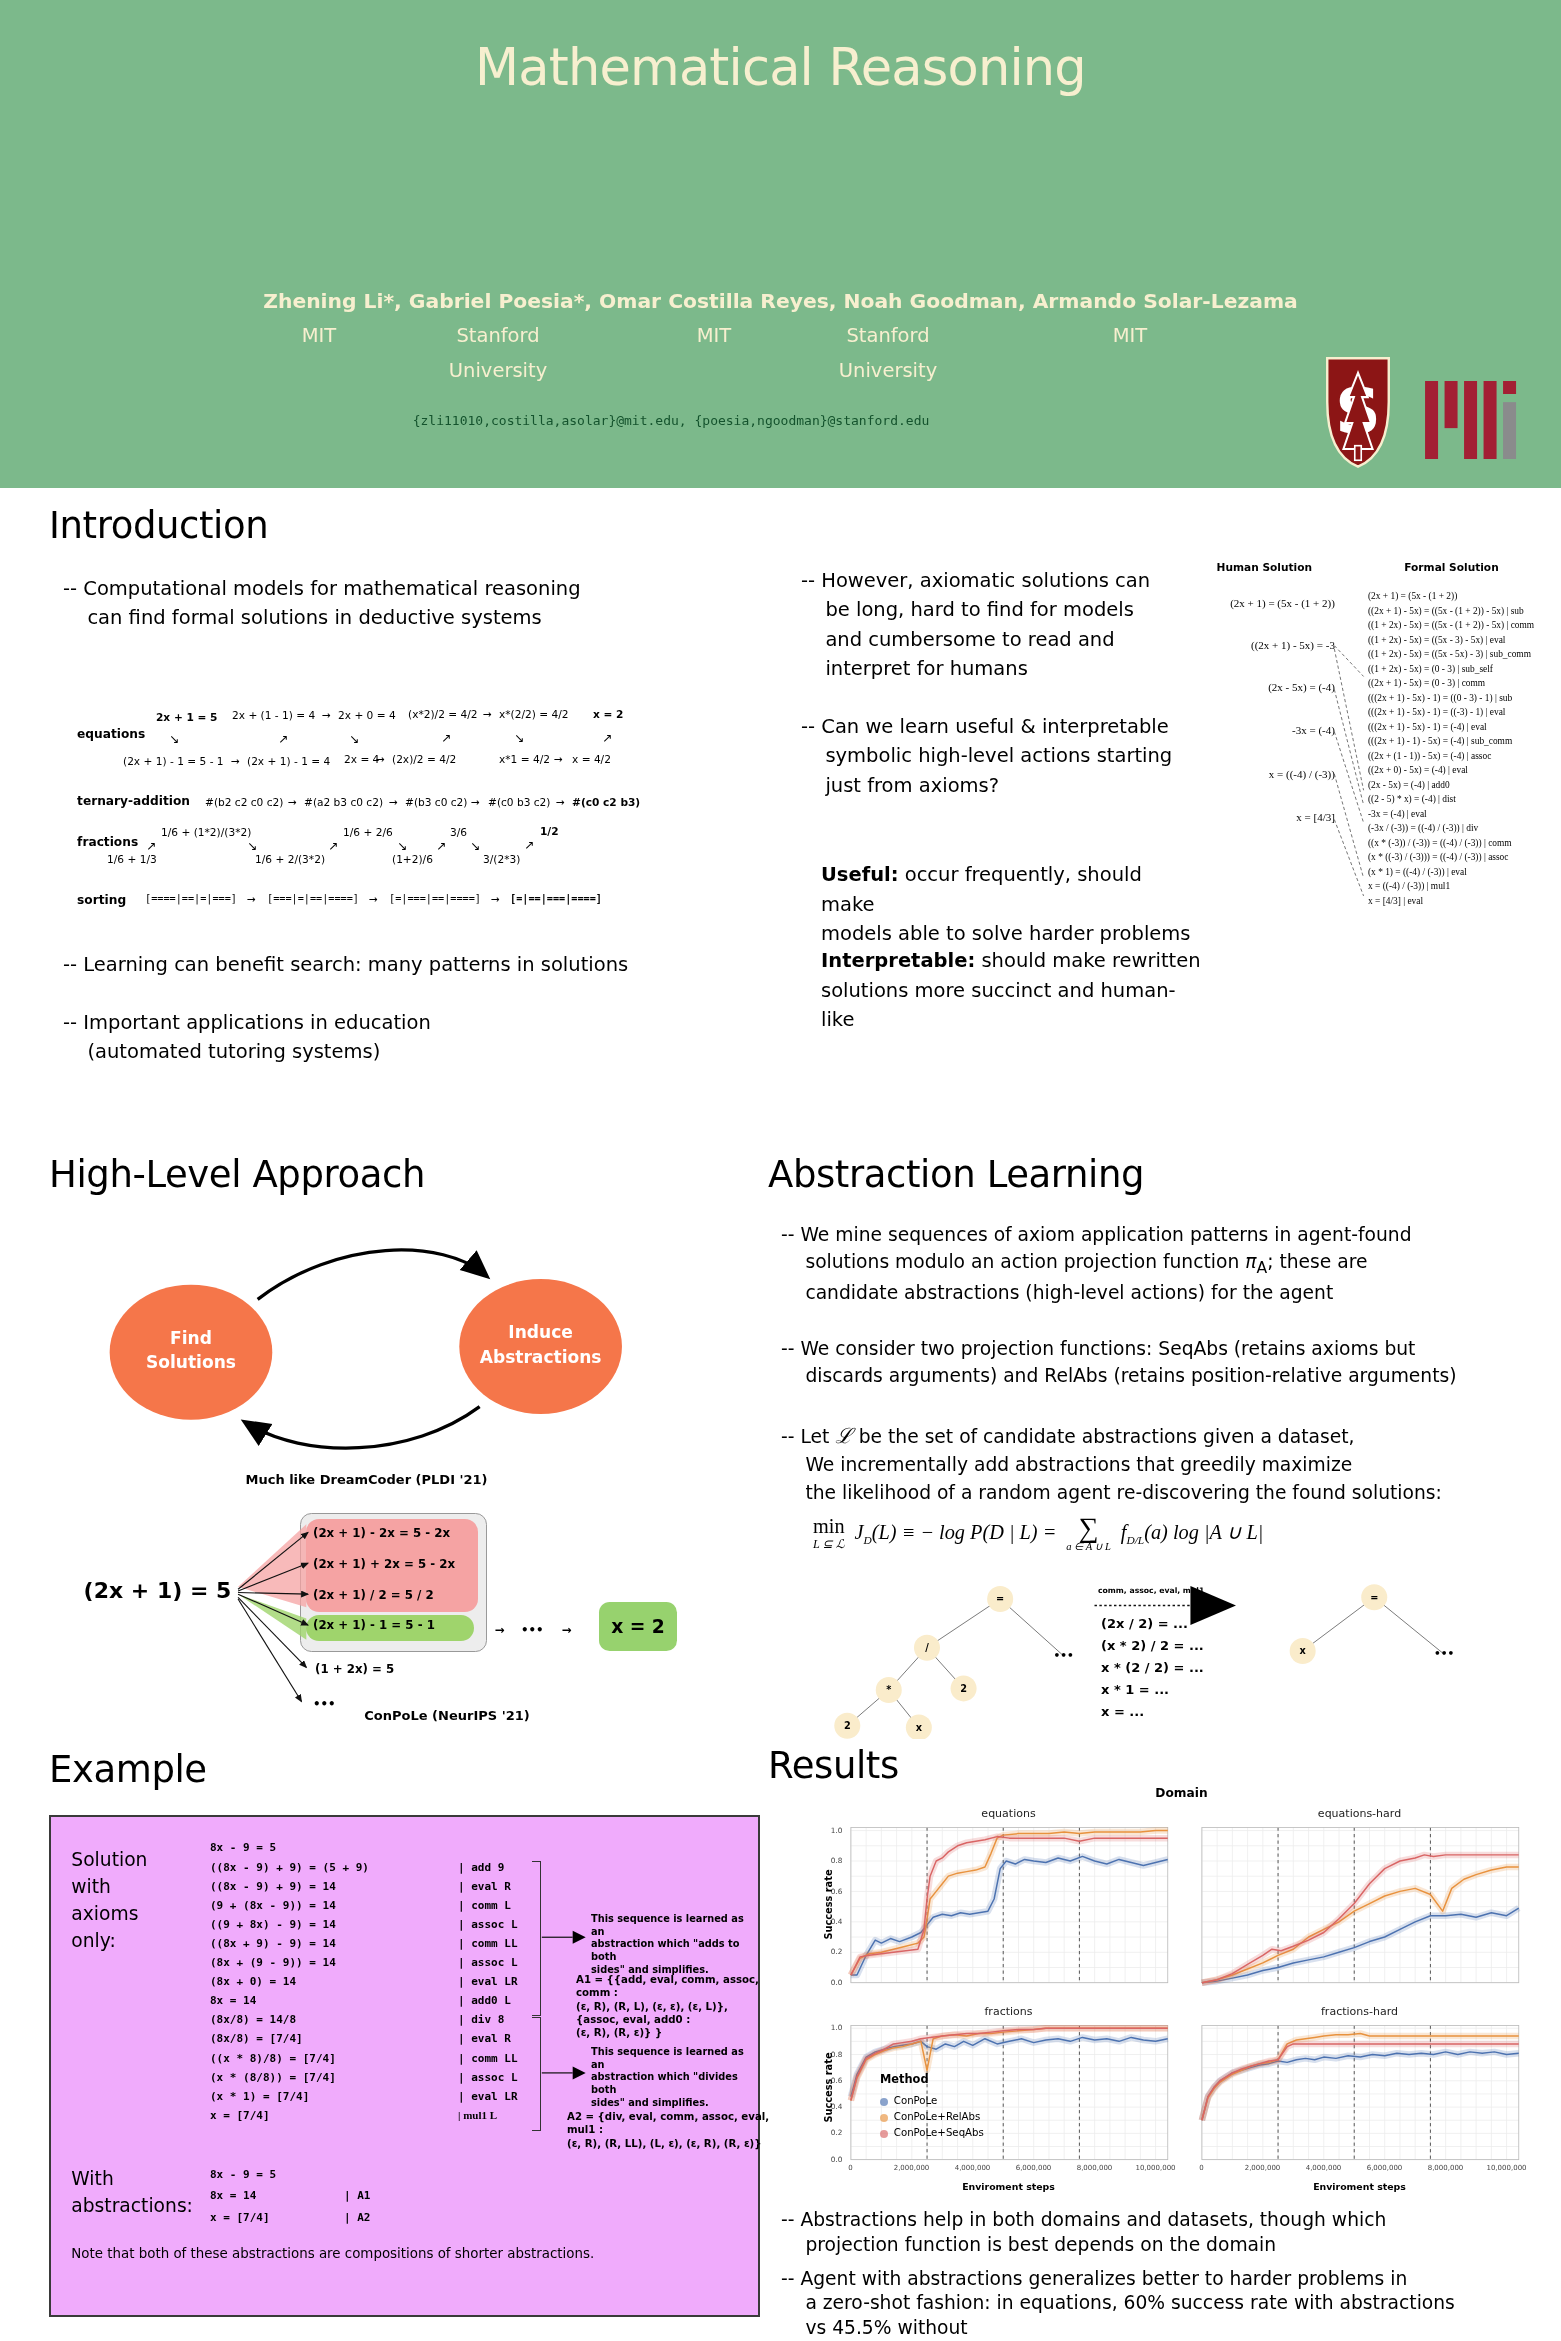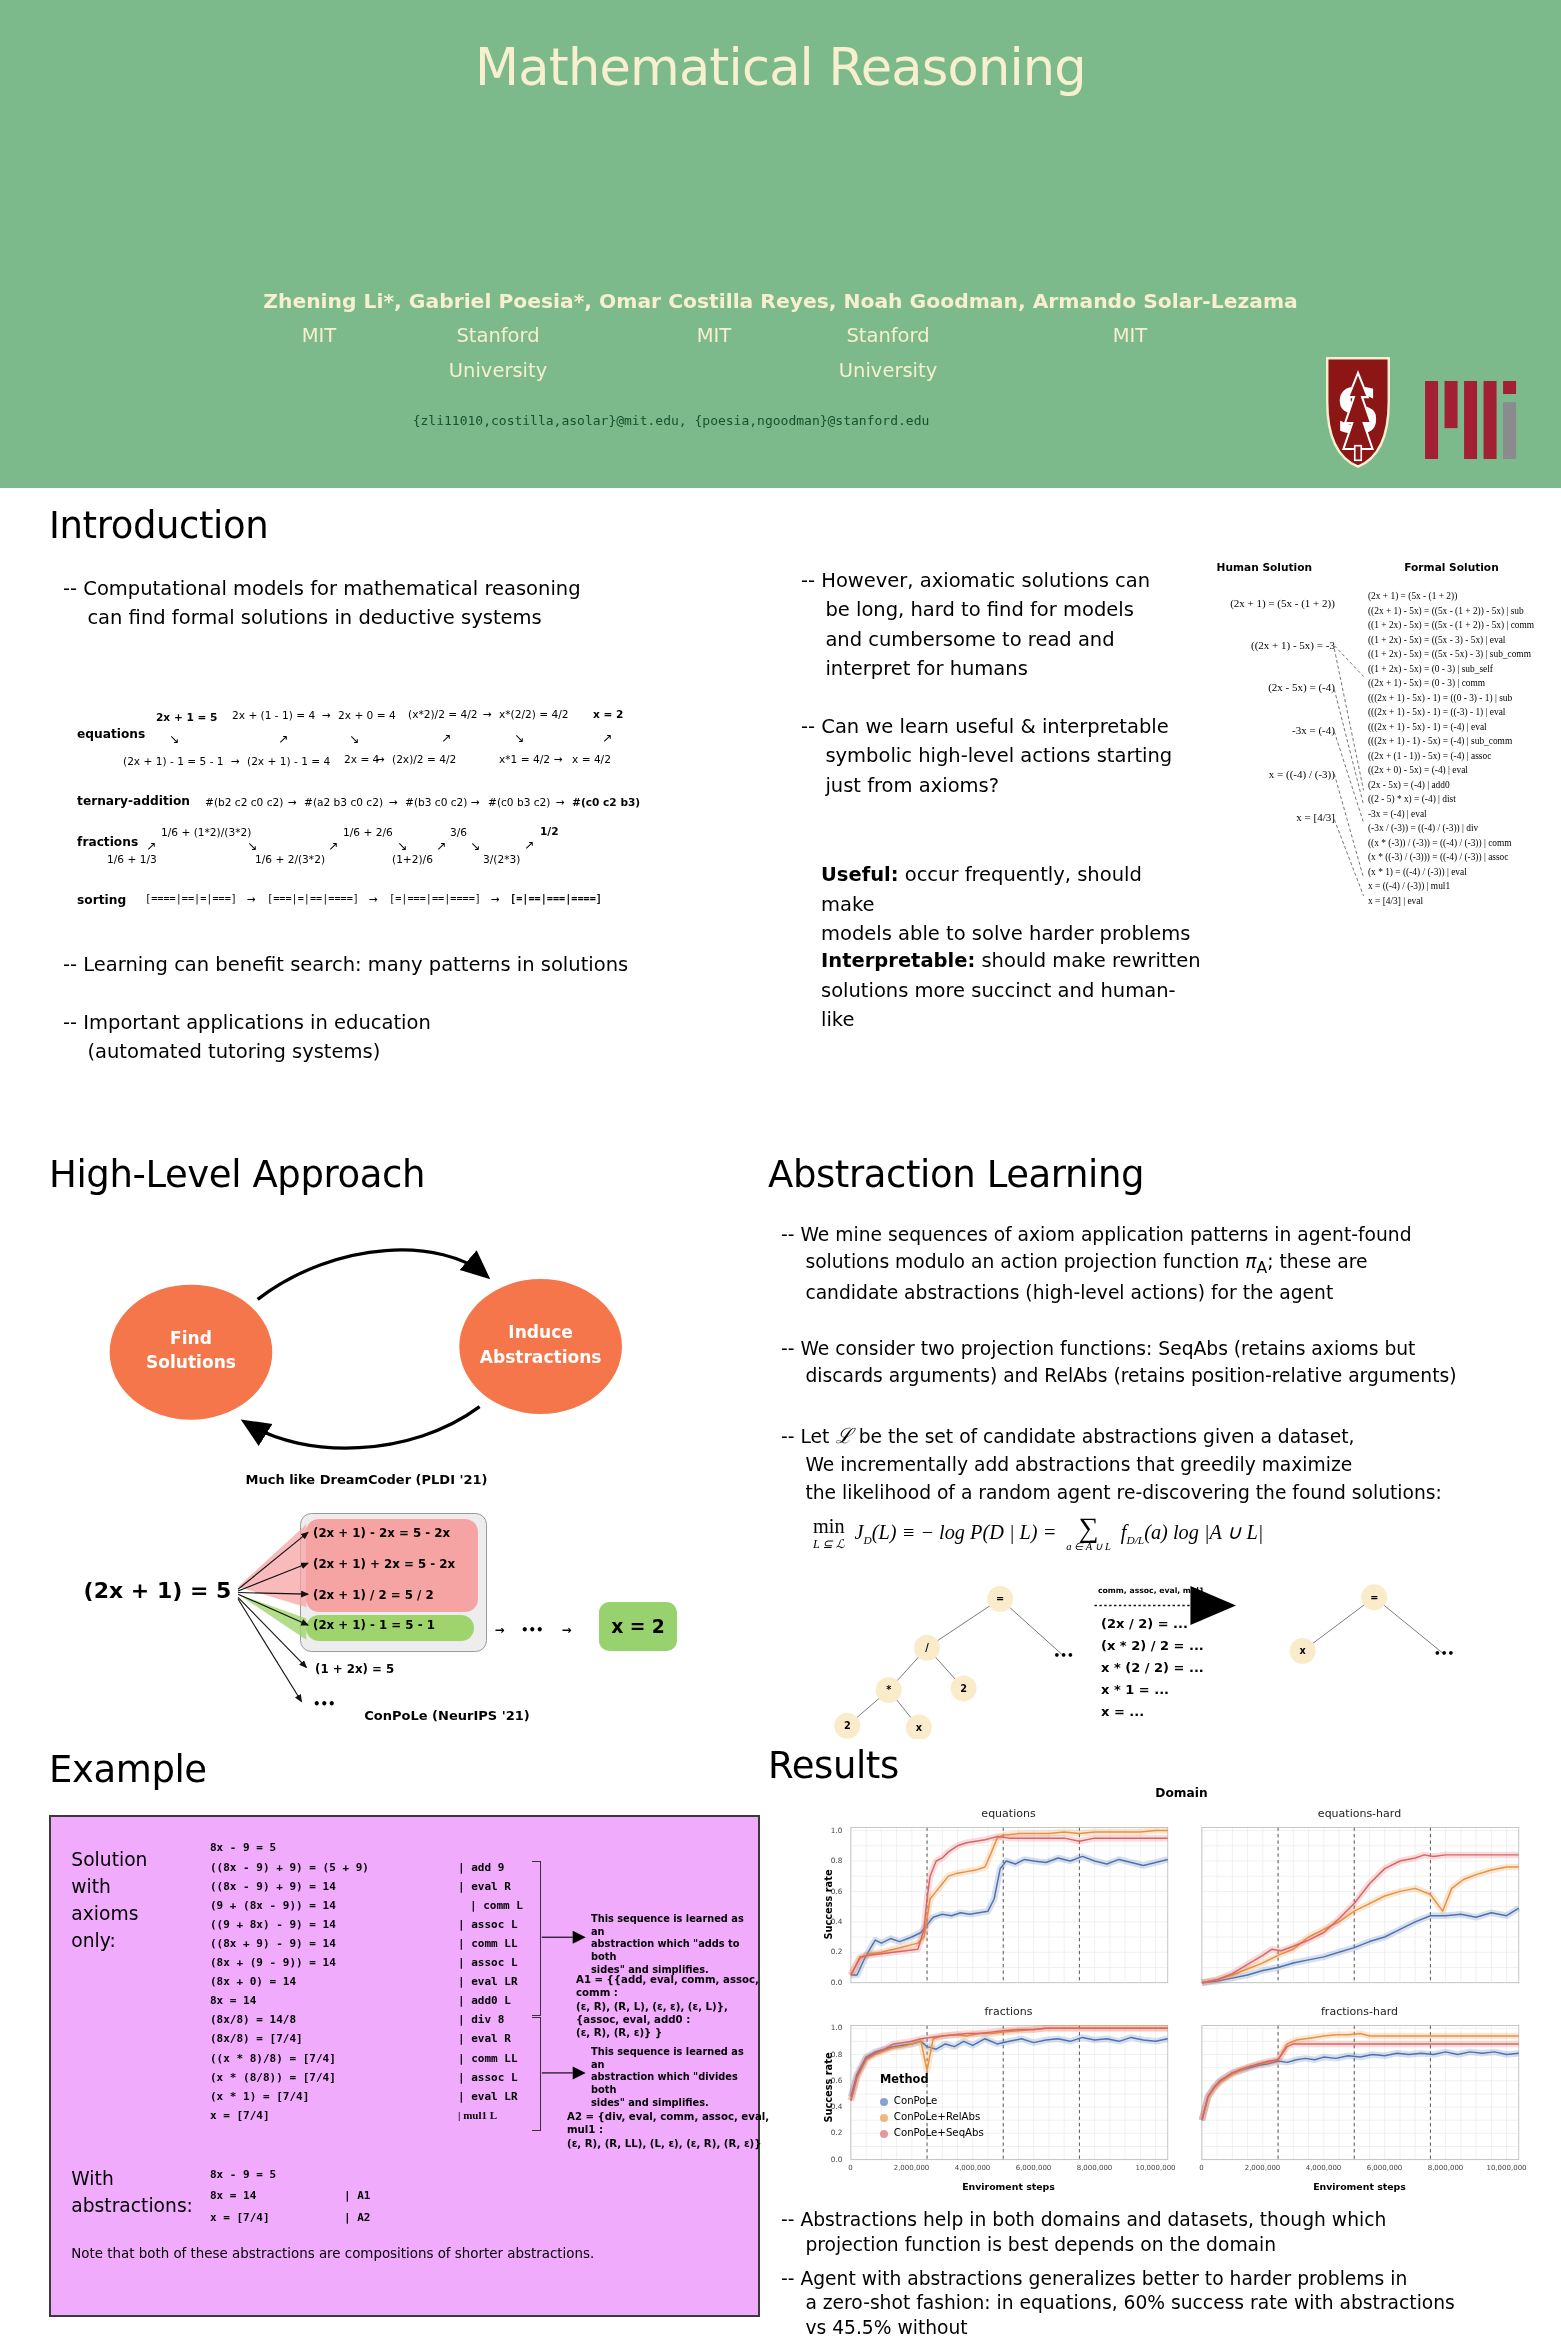--- a/index.html
+++ b/index.html
@@ -378,21 +378,21 @@
 with
 axioms
 only:</div>
   <div id="ex-code">
       <div class="codeln" style="left: 159px; top: 24.4px;">8x - 9 = 5</div>
       <div class="codeln" style="left: 159px; top: 44px;">((8x - 9) + 9) = (5 + 9)</div>
       <div class="codeln" style="left: 407px; top: 44px;">| add 9</div>
       <div class="codeln" style="left: 159px; top: 63px;">((8x - 9) + 9) = 14</div>
       <div class="codeln" style="left: 407px; top: 63px;">| eval R</div>
       <div class="codeln" style="left: 159px; top: 82px;">(9 + (8x - 9)) = 14</div>
-      <div class="codeln" style="left: 407px; top: 82px; margin-left: 12px;">| comm L</div>
+      <div class="codeln" style="left: 407px; top: 82px;">| comm L</div>
       <div class="codeln" style="left: 159px; top: 101px;">((9 + 8x) - 9) = 14</div>
       <div class="codeln" style="left: 407px; top: 101px;">| assoc L</div>
       <div class="codeln" style="left: 159px; top: 120px;">((8x + 9) - 9) = 14</div>
       <div class="codeln" style="left: 407px; top: 120px;">| comm LL</div>
       <div class="codeln" style="left: 159px; top: 139px;">(8x + (9 - 9)) = 14</div>
       <div class="codeln" style="left: 407px; top: 139px;">| assoc L</div>
       <div class="codeln" style="left: 159px; top: 158px;">(8x + 0) = 14</div>
       <div class="codeln" style="left: 407px; top: 158px;">| eval LR</div>
       <div class="codeln" style="left: 159px; top: 177px;">8x = 14</div>
       <div class="codeln" style="left: 407px; top: 177px;">| add0 L</div>

